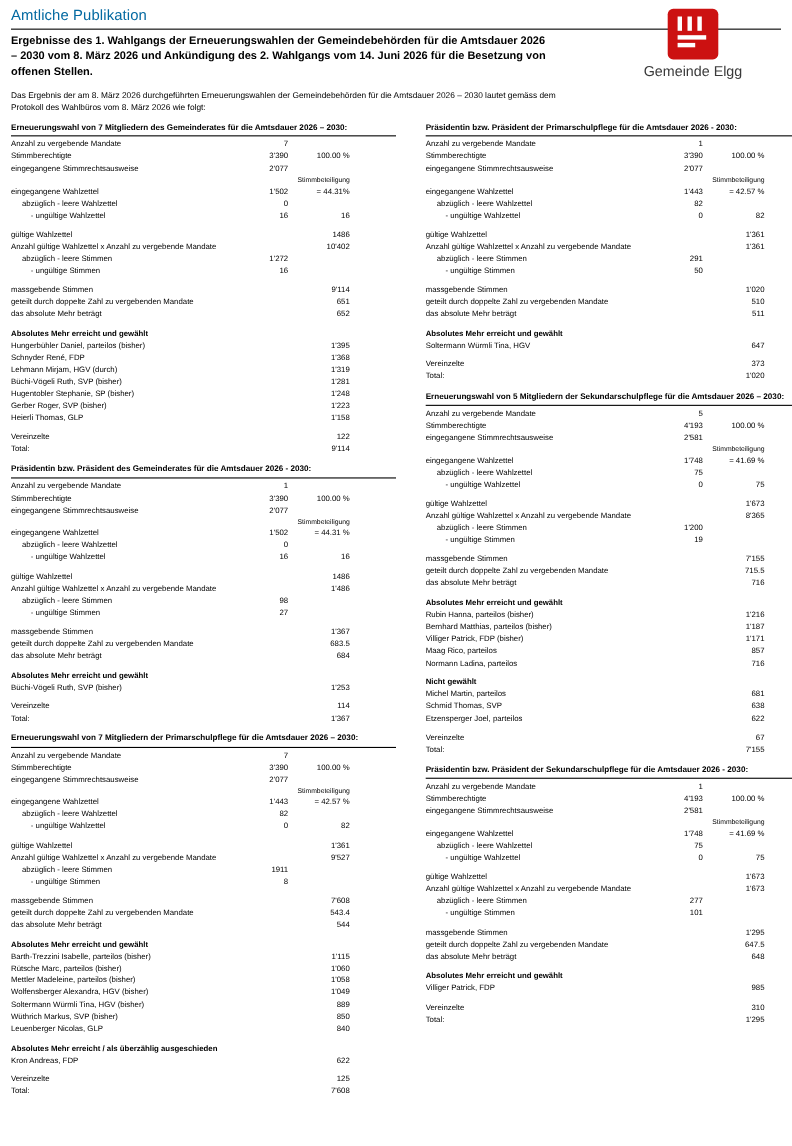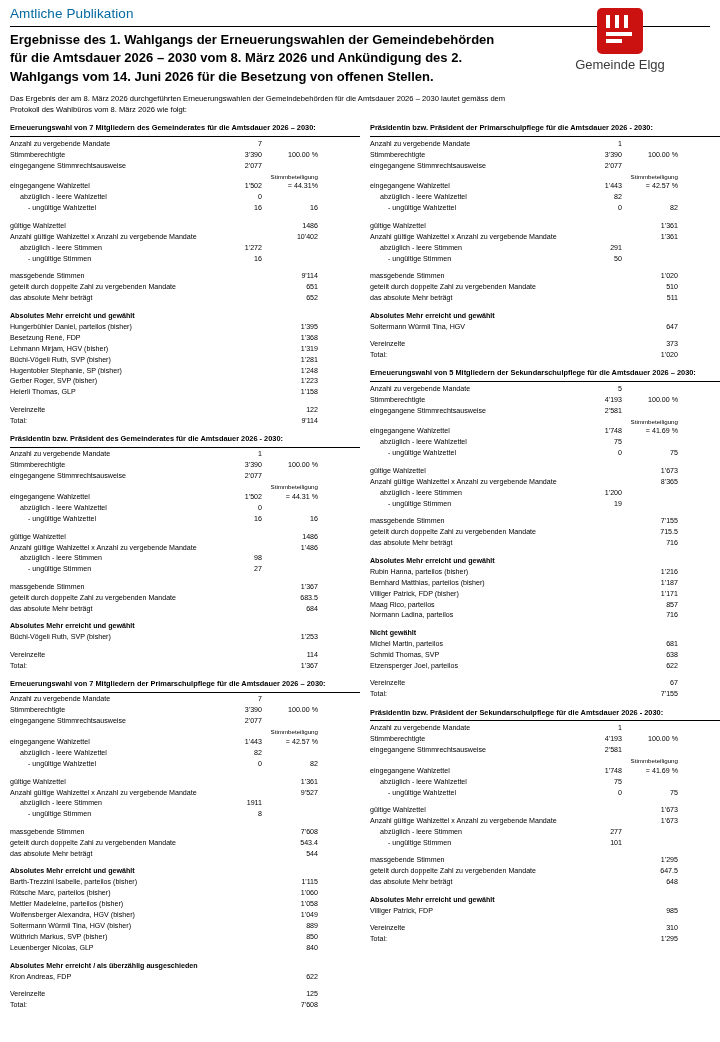--- a/index.html
+++ b/index.html
@@ -34,34 +34,34 @@
     margin: 0 0 5px 0;
     letter-spacing: 0.1px;
   }
   .title-rule {
     border-bottom: 1px solid #000;
     width: 700px;
     margin: 0 0 4px 0;
   }
   .lead {
     font-weight: bold;
-    font-size: 13px;
+    font-size: 10px;
     line-height: 1.42;
     width: 490px;
     margin: 0 0 7px 0;
   }
   .intro {
     font-size: 7.6px;
     line-height: 1.45;
     width: 500px;
     margin: 0 0 4px 0;
   }
   .logo-wrap {
     position: absolute;
-    right: 20px;
+    right: 10px;
     top: 8px;
     width: 160px;
     text-align: center;
   }
   .logo-mark {
     width: 46px;
     height: 46px;
     background: #cc1111;
     border-radius: 5px;
     margin: 0 auto 3px auto;
@@ -76,21 +76,21 @@
   .logo-mark .g3 { left: 27px; top: 7px; width: 4px; height: 13px; }
   .logo-mark .g4 { left: 9px; top: 24px; width: 26px; height: 4px; }
   .logo-mark .g5 { position: absolute; left: 9px; top: 31px; width: 16px; height: 4px; background:#fff;}
   .logo-text {
     font-size: 13px;
     color: #3a3a3a;
     white-space: nowrap;
   }
   .columns {
     display: flex;
-    gap: 0px;
+    gap: 17px;
     padding: 2px 10px 0 10px;
   }
   .col {
     width: 350px;
     flex: 0 0 350px;
   }
   .col.right { padding-left: 10px; }
   .sec-title {
     font-weight: bold;
     font-size: 7.4px;
@@ -257,27 +257,27 @@
                 <td class="n2"></td>
                 <td class="n3"></td>
               </tr>
           <tr>
                 <td class="lbl">Hungerbühler Daniel, parteilos (bisher)</td>
                 <td class="n1"></td>
                 <td class="n2">1'395</td>
                 <td class="n3"></td>
               </tr>
           <tr>
-                <td class="lbl">Besetzung René, FDP</td>
+                <td class="lbl">Schnyder René, FDP</td>
                 <td class="n1"></td>
                 <td class="n2">1'368</td>
                 <td class="n3"></td>
               </tr>
           <tr>
-                <td class="lbl">Lehmann Mirjam, HGV (bisher)</td>
+                <td class="lbl">Lehmann Mirjam, HGV (durch)</td>
                 <td class="n1"></td>
                 <td class="n2">1'319</td>
                 <td class="n3"></td>
               </tr>
           <tr>
                 <td class="lbl">Büchi-Vögeli Ruth, SVP (bisher)</td>
                 <td class="n1"></td>
                 <td class="n2">1'281</td>
                 <td class="n3"></td>
               </tr>

